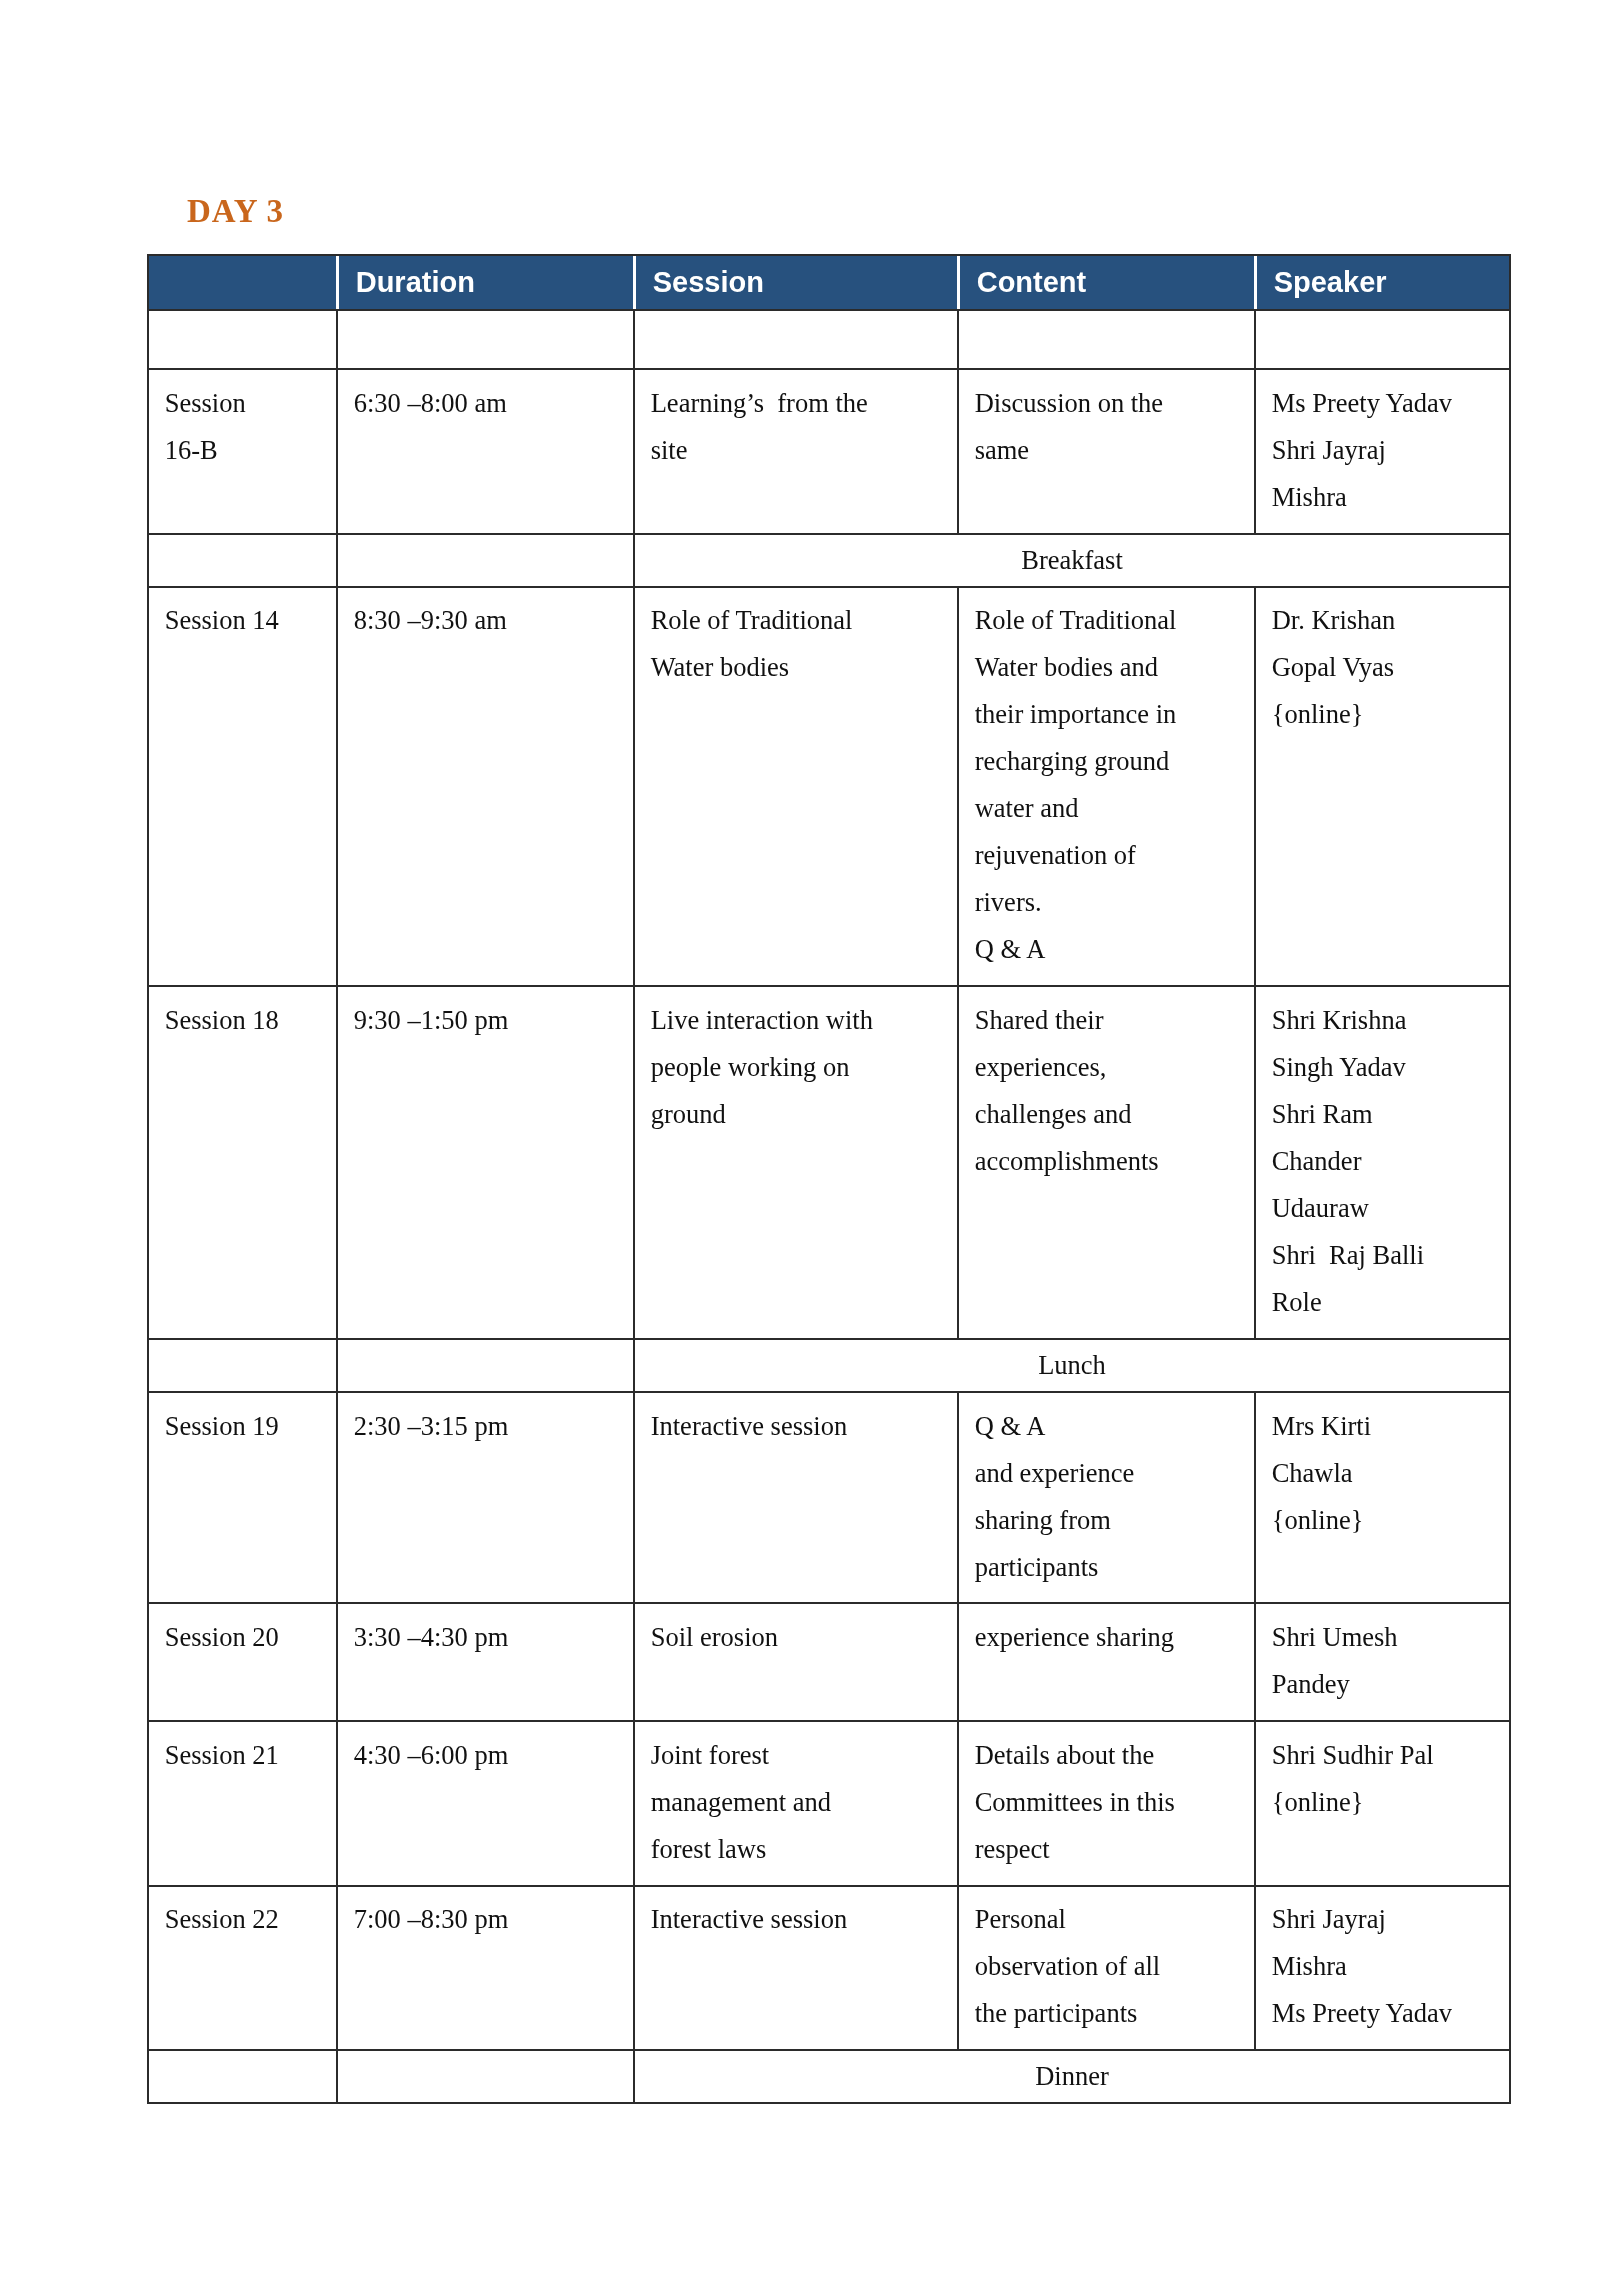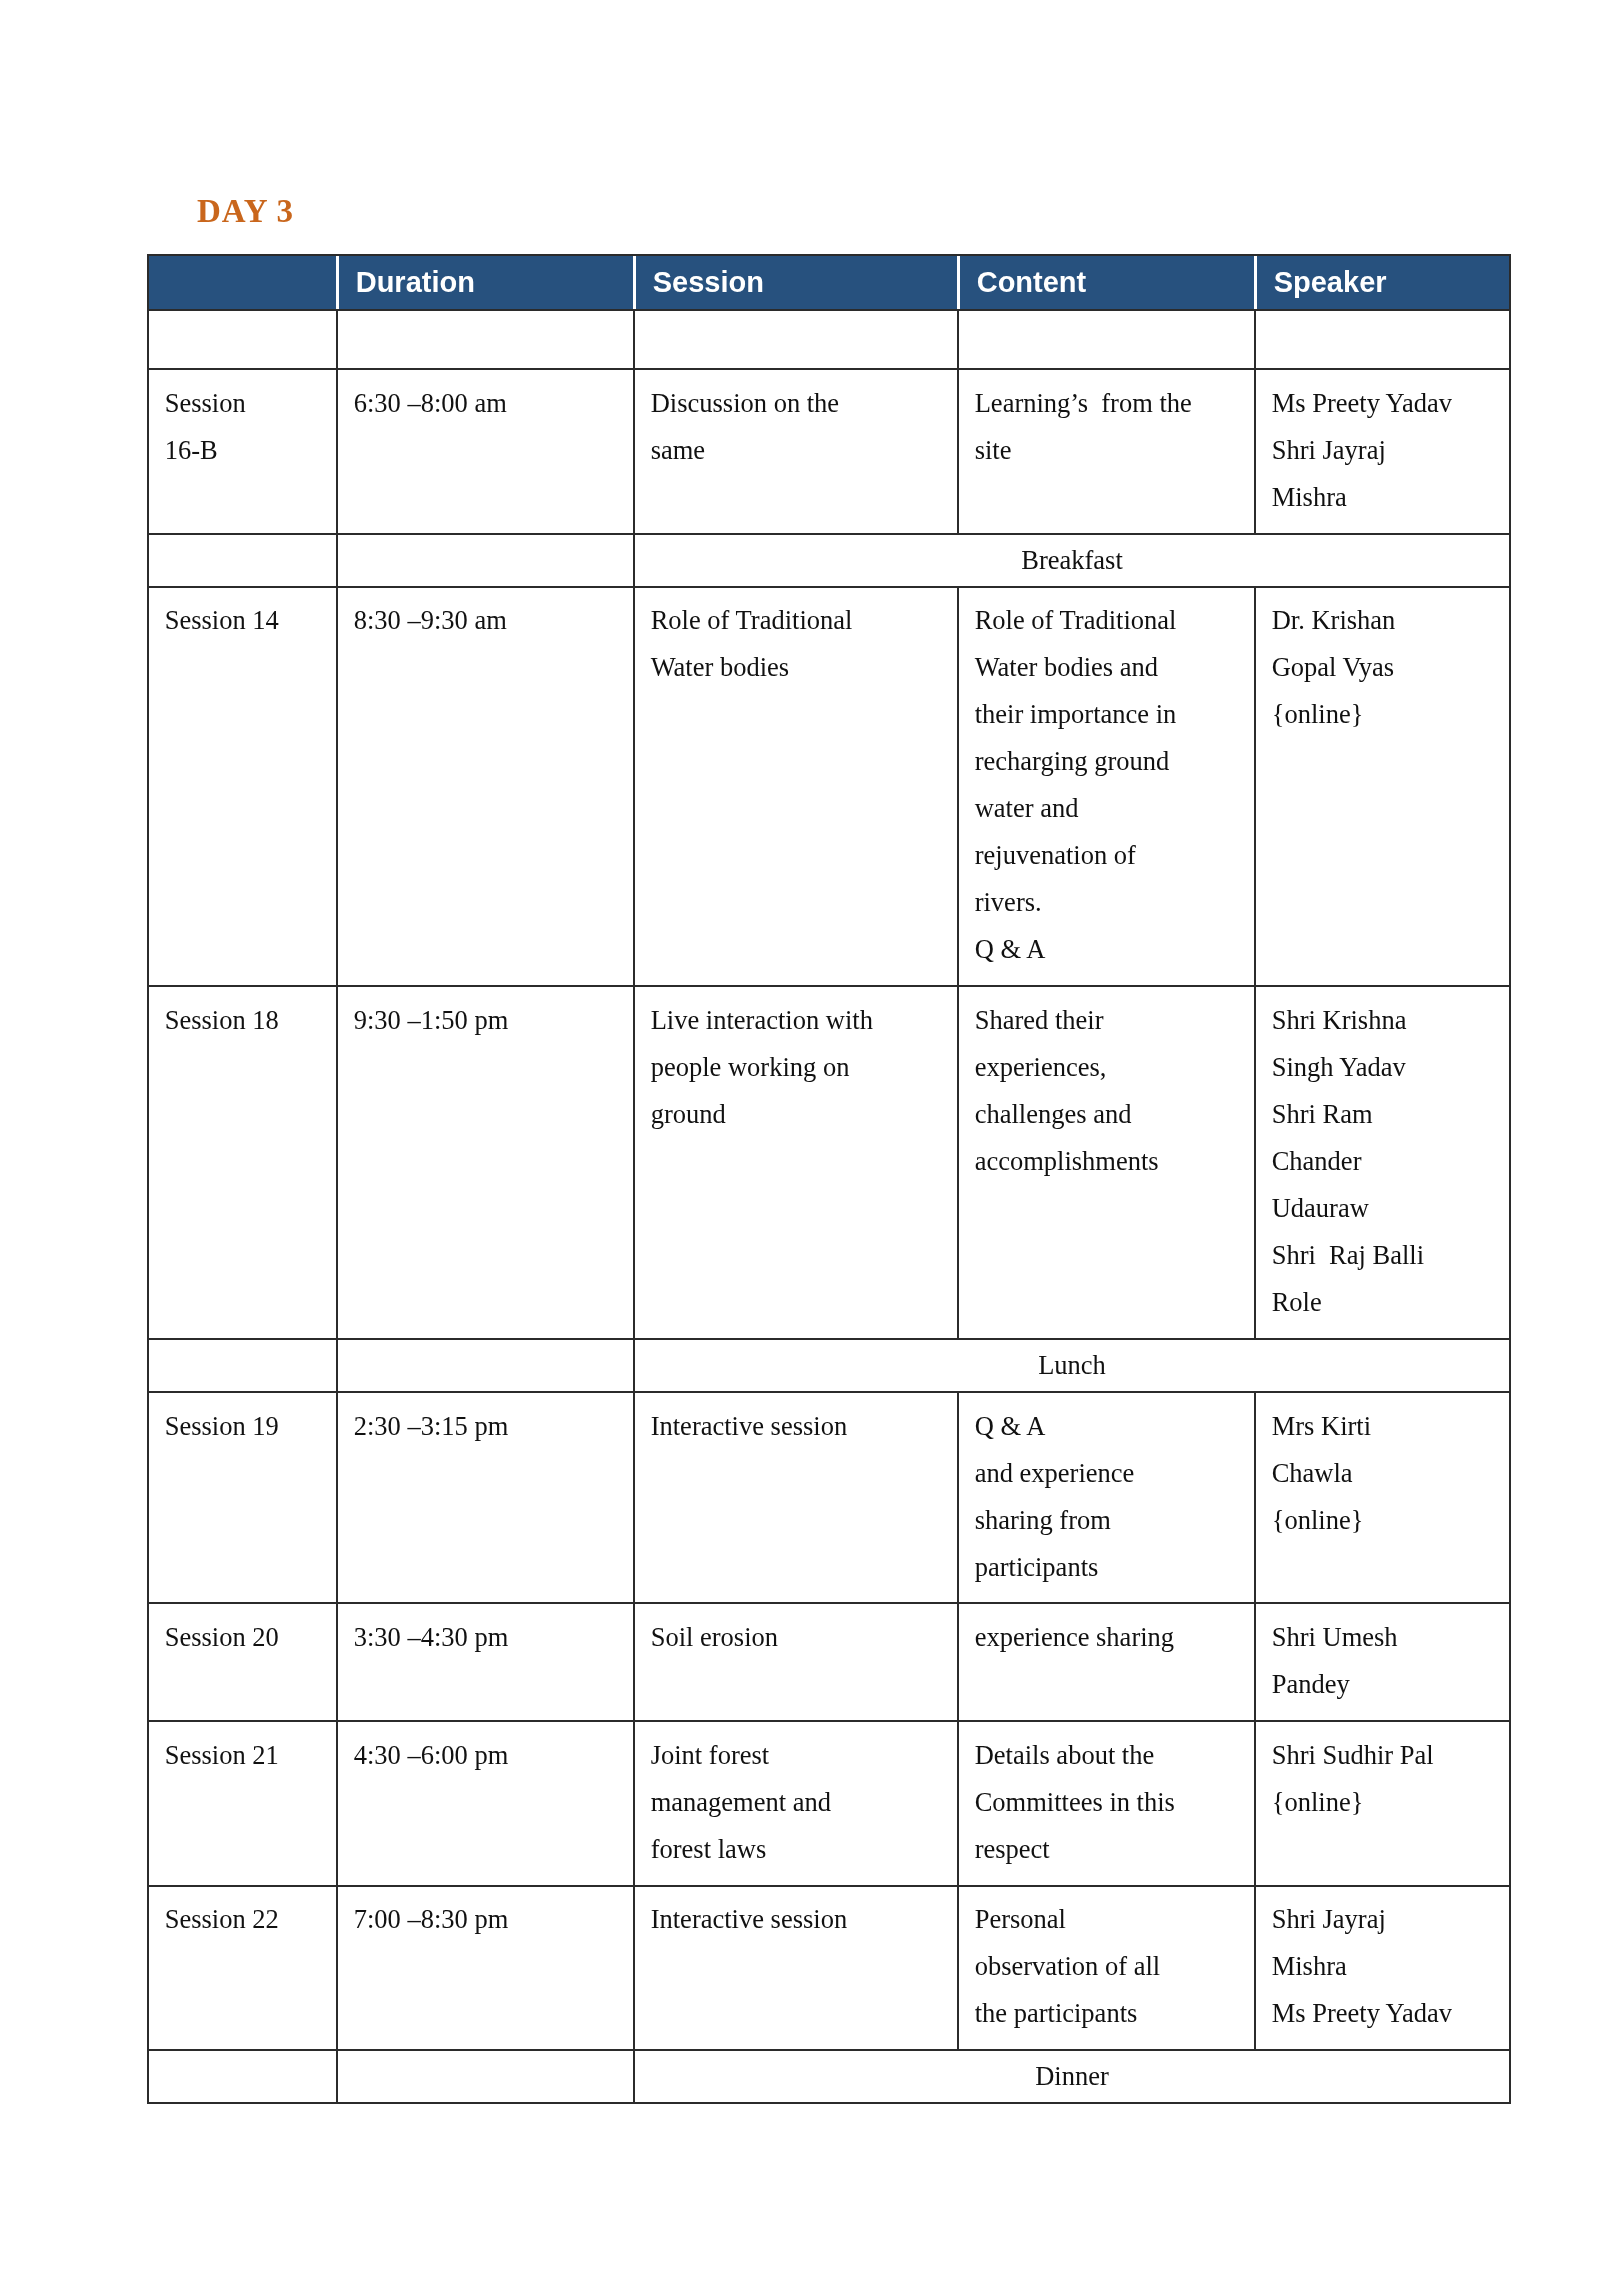--- a/index.html
+++ b/index.html
@@ -10,21 +10,21 @@
     --body-text:#111111;
   }
   html,body{margin:0;padding:0;}
   body{
     width:1621px;height:2293px;
     background:#ffffff;
     position:relative;
     font-family:"Liberation Serif", serif;
   }
   .doc-title{
-    position:absolute;left:197px;top:193px;
+    position:absolute;left:187px;top:193px;
     font-size:33px;font-weight:bold;letter-spacing:1px;
     color:var(--title-text);
     font-family:"Liberation Serif", serif;
   }
   .tbl{
     position:absolute;left:147px;top:254px;width:1360px;
     border:2px solid var(--border);
     background:#ffffff;
   }
   .row{
@@ -81,22 +81,22 @@
     <div class="row empty-row">
       <div class="cell"></div>
       <div class="cell"></div>
       <div class="cell"></div>
       <div class="cell"></div>
       <div class="cell"></div>
     </div>
     <div class="row session-row">
       <div class="cell label-col"><div class="ln">Session</div><div class="ln">16-B</div></div>
       <div class="cell duration-col"><div class="ln">6:30 –8:00 am</div></div>
+      <div class="cell session-col"><div class="ln">Learning’s  from the</div><div class="ln">site</div></div>
       <div class="cell content-col"><div class="ln">Discussion on the</div><div class="ln">same</div></div>
-      <div class="cell session-col"><div class="ln">Learning’s  from the</div><div class="ln">site</div></div>
       <div class="cell speaker-col"><div class="ln">Ms Preety Yadav</div><div class="ln">Shri Jayraj</div><div class="ln">Mishra</div></div>
     </div>
     <div class="row meal-row">
       <div class="cell"></div>
       <div class="cell"></div>
       <div class="cell meal-label">Breakfast</div>
     </div>
     <div class="row session-row">
       <div class="cell label-col"><div class="ln">Session 14</div></div>
       <div class="cell duration-col"><div class="ln">8:30 –9:30 am</div></div>

